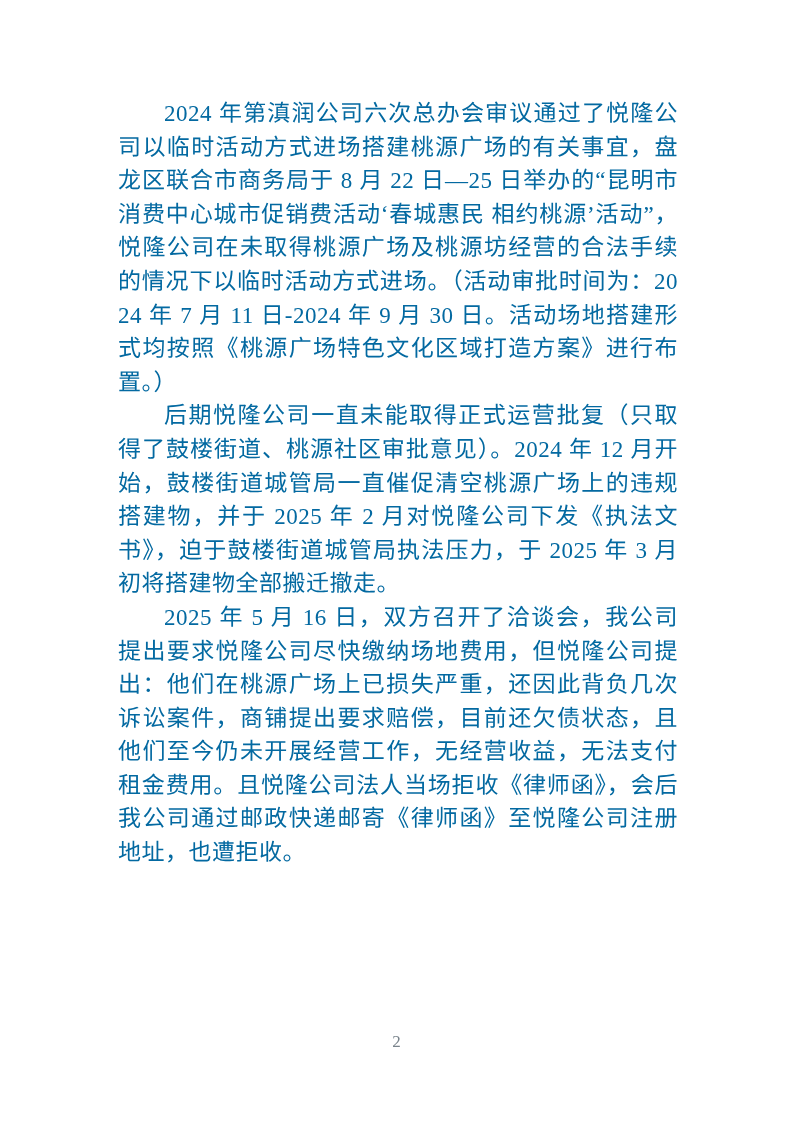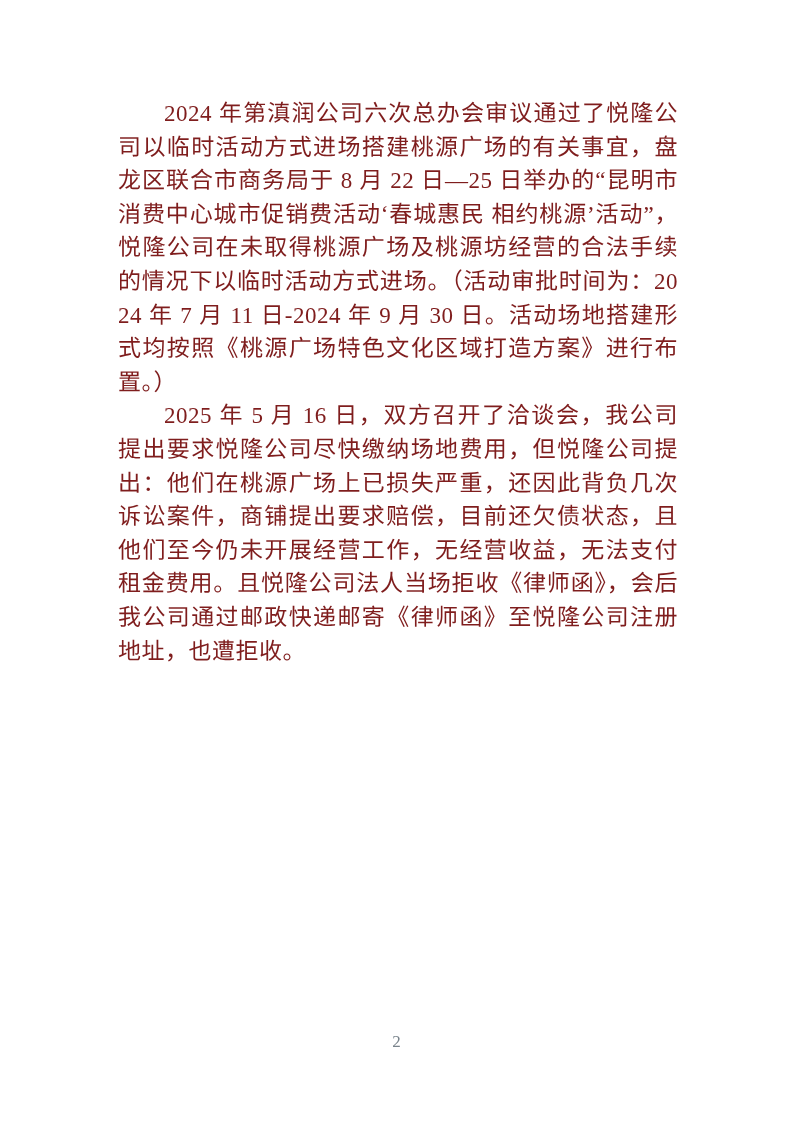--- a/index.html
+++ b/index.html
@@ -20,21 +20,21 @@
     top: 97px;
     left: 118px;
     width: 560px;
   }
   .text-block p {
     margin: 0;
     padding: 0;
     font-size: 23px;
     line-height: 33.6px;
     letter-spacing: 0.5px;
-    color: #7f1d1d;
+    color: #0369a1;
     text-align: justify;
     text-justify: inter-character;
     text-indent: 2em;
     word-break: break-all;
   }
   .page-number {
     position: absolute;
     left: 0;
     right: 0;
     top: 1032px;
@@ -43,16 +43,17 @@
     color: #79838b;
     letter-spacing: 0;
   }
 </style>
 </head>
 <body>
 
 <div class="page">
   <div class="text-block">
     <p>2024 年第滇润公司六次总办会审议通过了悦隆公司以临时活动方式进场搭建桃源广场的有关事宜，盘龙区联合市商务局于 8 月 22 日—25 日举办的“昆明市消费中心城市促销费活动‘春城惠民 相约桃源’活动”，悦隆公司在未取得桃源广场及桃源坊经营的合法手续的情况下以临时活动方式进场。（活动审批时间为：2024 年 7 月 11 日-2024 年 9 月 30 日。活动场地搭建形式均按照《桃源广场特色文化区域打造方案》进行布置。）</p>
+    <p>后期悦隆公司一直未能取得正式运营批复（只取得了鼓楼街道、桃源社区审批意见）。2024 年 12 月开始，鼓楼街道城管局一直催促清空桃源广场上的违规搭建物，并于 2025 年 2 月对悦隆公司下发《执法文书》，迫于鼓楼街道城管局执法压力，于 2025 年 3 月初将搭建物全部搬迁撤走。</p>
     <p>2025 年 5 月 16 日，双方召开了洽谈会，我公司提出要求悦隆公司尽快缴纳场地费用，但悦隆公司提出：他们在桃源广场上已损失严重，还因此背负几次诉讼案件，商铺提出要求赔偿，目前还欠债状态，且他们至今仍未开展经营工作，无经营收益，无法支付租金费用。且悦隆公司法人当场拒收《律师函》，会后我公司通过邮政快递邮寄《律师函》至悦隆公司注册地址，也遭拒收。</p>
   </div>
   <div class="page-number">2</div>
 </div>
 
 </body></html>

